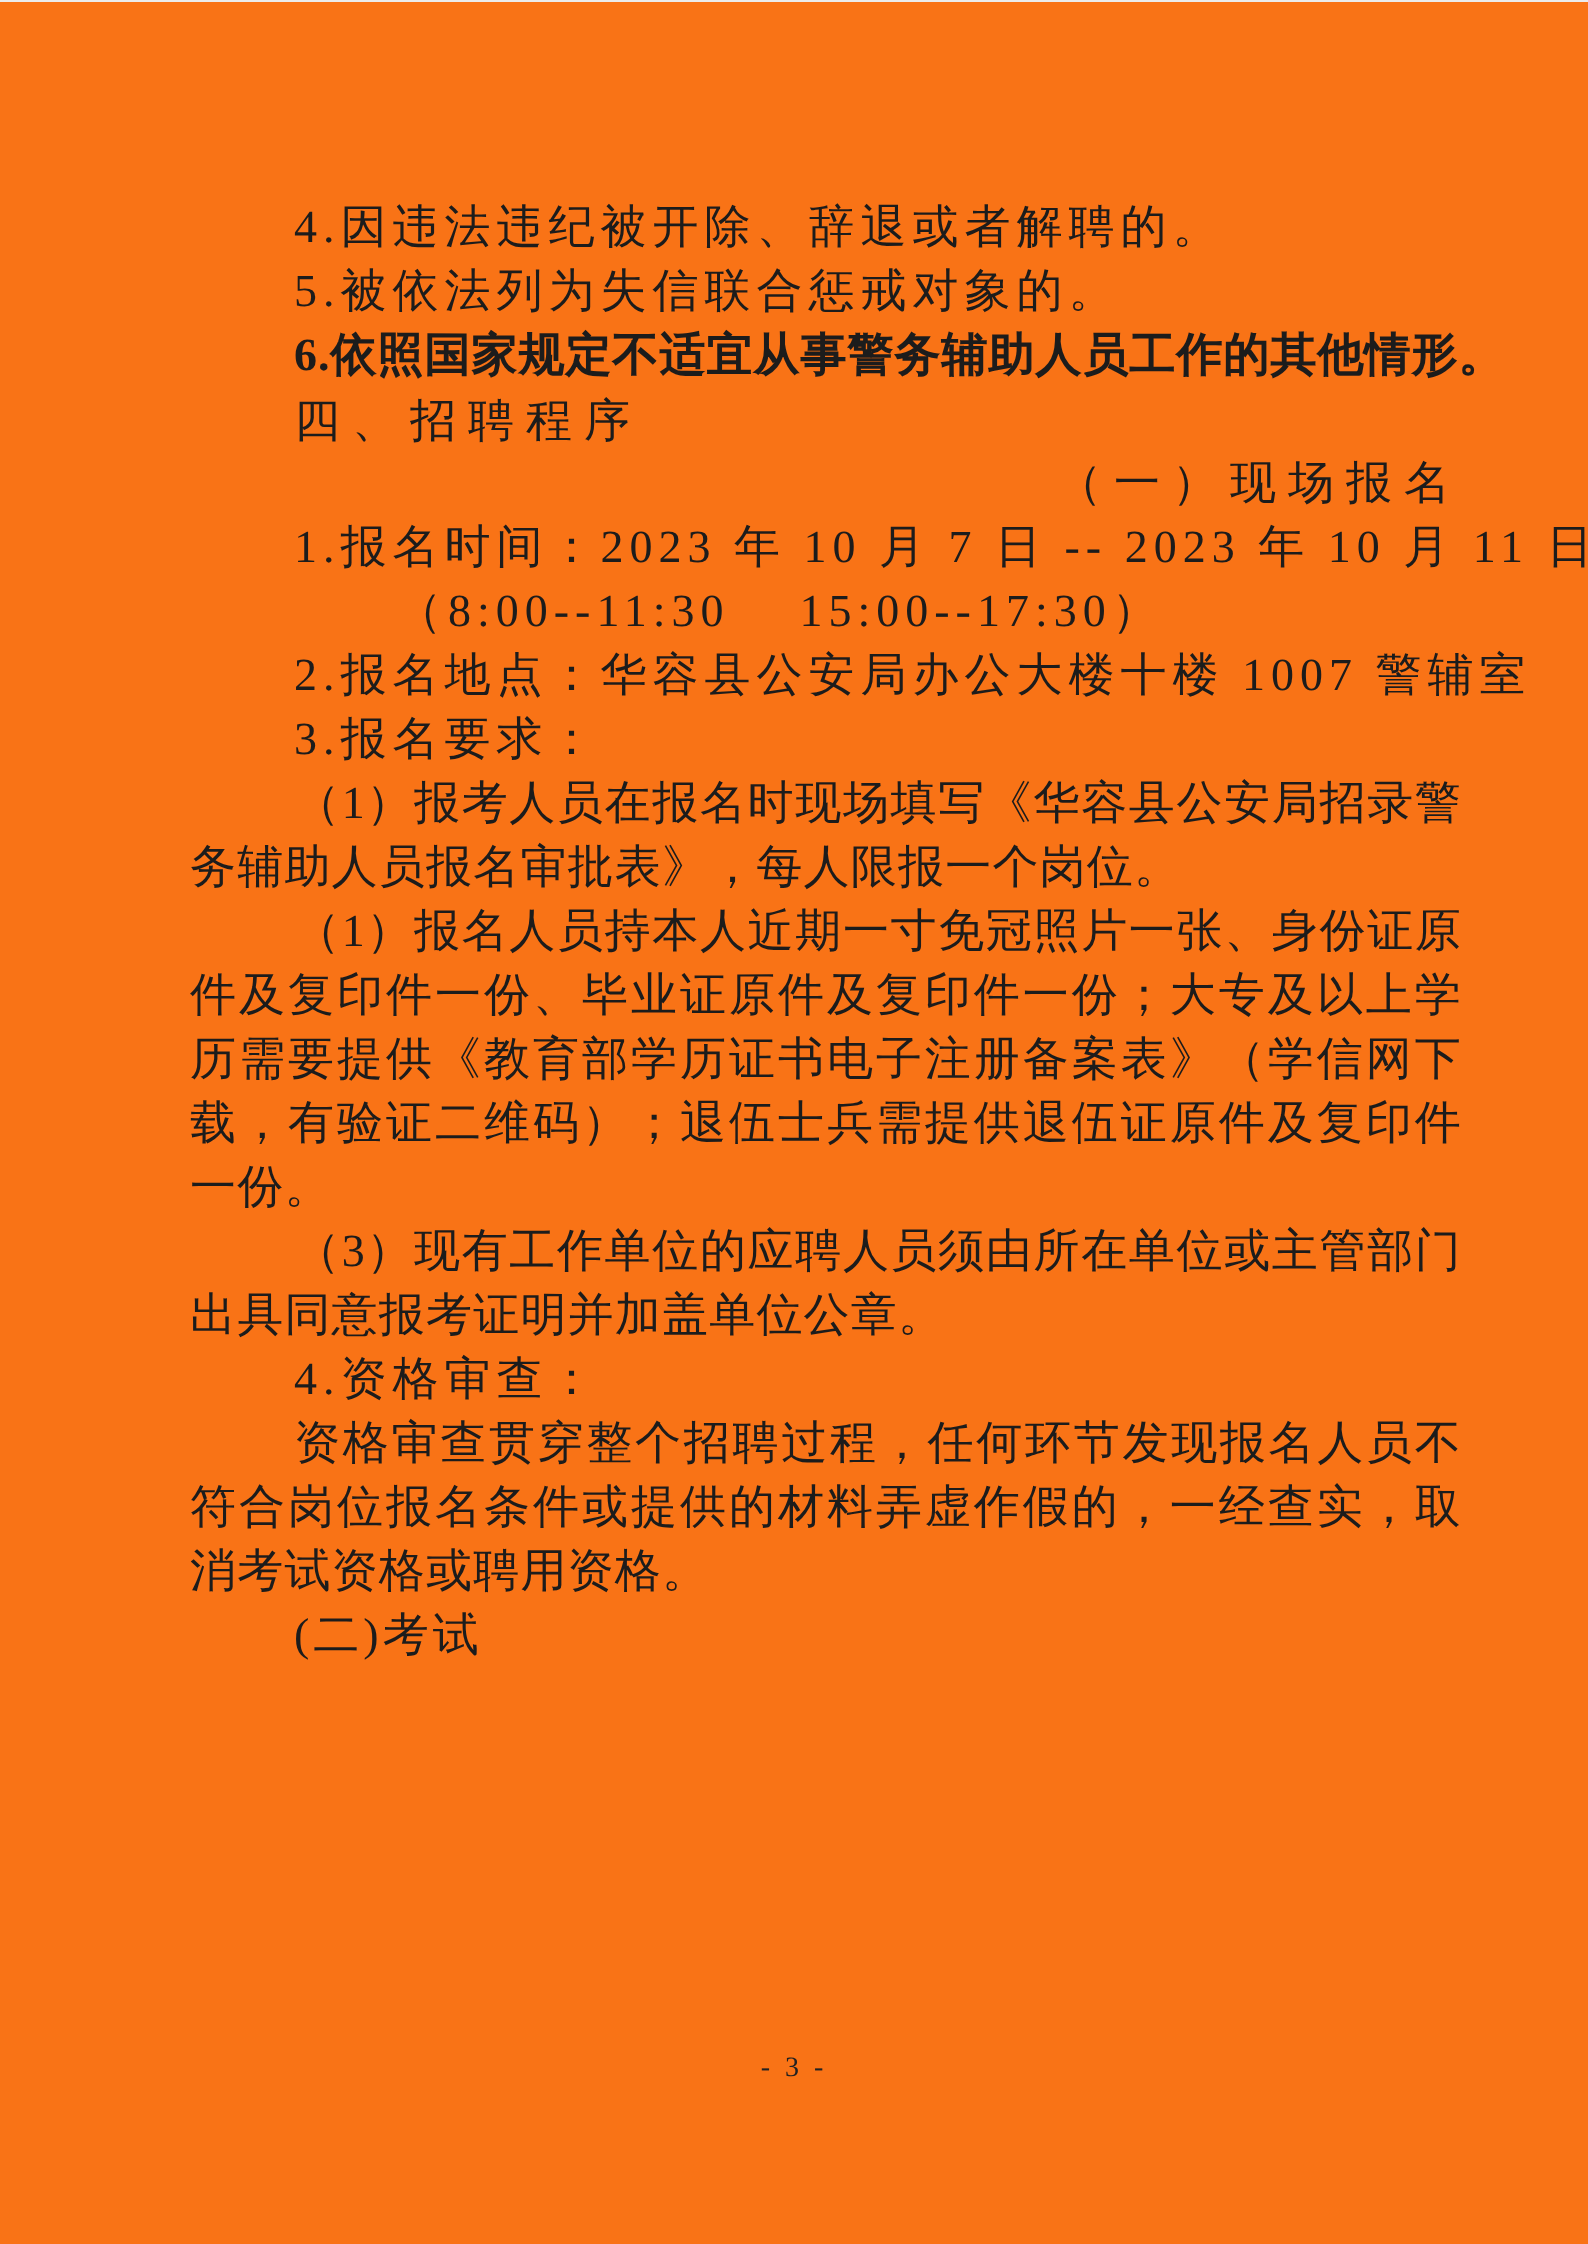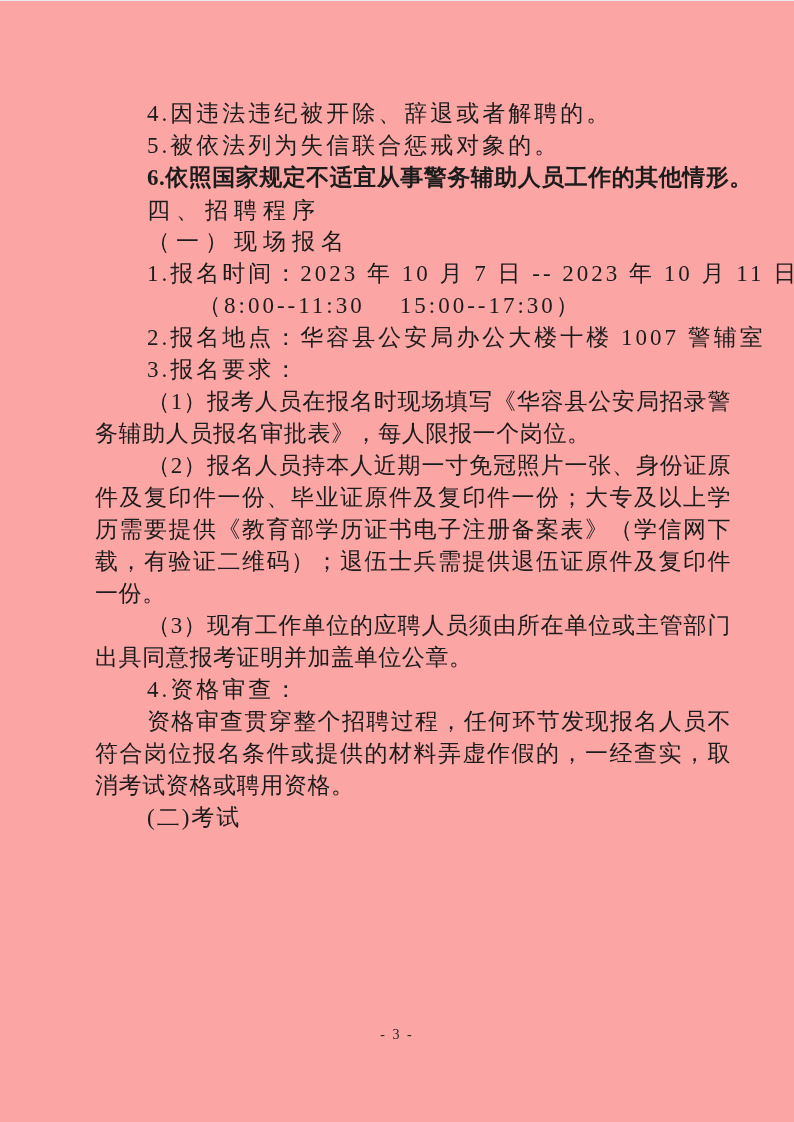--- a/index.html
+++ b/index.html
@@ -10,21 +10,21 @@
     background: #ffffff;
     position: relative;
     overflow: hidden;
     font-family: "Liberation Serif", "DejaVu Serif", serif;
     color: #1c1c1c;
   }
   .page {
     position: absolute;
     inset: 0;
     border-top: 1px solid #ececec;
-    background: #fca5a5;
+    background: #f97316;
   }
   .content {
     position: absolute;
     left: 95px;
     top: 97px;
     width: 636px;
     font-size: 23px;
     line-height: 32px;
   }
   .content p, .content h2, .content h3 {
@@ -63,20 +63,21 @@
     font-weight: bold;
     letter-spacing: 6px;
     white-space: nowrap;
     text-indent: 52px;
   }
   .h-kai {
     font-weight: bold;
     letter-spacing: 6px;
     white-space: nowrap;
     text-indent: 52px;
+    text-align: right;
   }
   .h-kai2 {
     font-weight: bold;
     letter-spacing: 2px;
     white-space: nowrap;
     text-indent: 52px;
   }
   .footer {
     position: absolute;
     top: 1026px;
@@ -102,21 +103,21 @@
     <h3 class="h-kai">（一）现场报名</h3>
 
     <p class="p-line">1.报名时间：2023 年 10 月 7 日 -- 2023 年 10 月 11 日</p>
     <p class="p-timedetail">（8:00--11:30    15:00--17:30）</p>
 
     <p class="p-line">2.报名地点：华容县公安局办公大楼十楼 1007 警辅室</p>
 
     <p class="p-line">3.报名要求：</p>
 
     <p class="p-wrap">（1）报考人员在报名时现场填写《华容县公安局招录警务辅助人员报名审批表》，每人限报一个岗位。</p>
-    <p class="p-wrap">（2）报名人员持本人近期一寸免冠照片一张、身份证原件及复印件一份、毕业证原件及复印件一份；大专及以上学历需要提供《教育部学历证书电子注册备案表》（学信网下载，有验证二维码）；退伍士兵需提供退伍证原件及复印件一份。</p>
+    <p class="p-wrap">（1）报名人员持本人近期一寸免冠照片一张、身份证原件及复印件一份、毕业证原件及复印件一份；大专及以上学历需要提供《教育部学历证书电子注册备案表》（学信网下载，有验证二维码）；退伍士兵需提供退伍证原件及复印件一份。</p>
     <p class="p-wrap">（3）现有工作单位的应聘人员须由所在单位或主管部门出具同意报考证明并加盖单位公章。</p>
 
     <p class="p-line">4.资格审查：</p>
     <p class="p-wrap">资格审查贯穿整个招聘过程，任何环节发现报名人员不符合岗位报名条件或提供的材料弄虚作假的，一经查实，取消考试资格或聘用资格。</p>
 
     <h3 class="h-kai2">(二)考试</h3>
 
   </div>
 
   <div class="footer">- 3 -</div>

